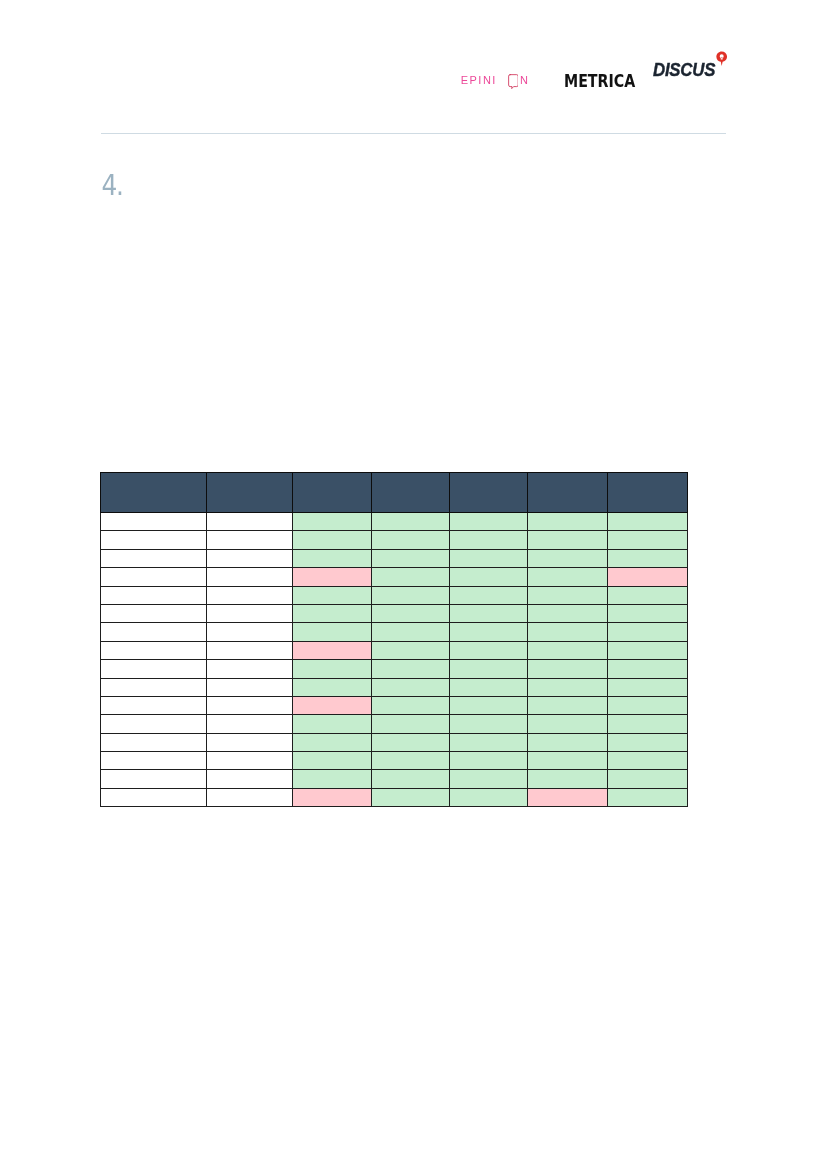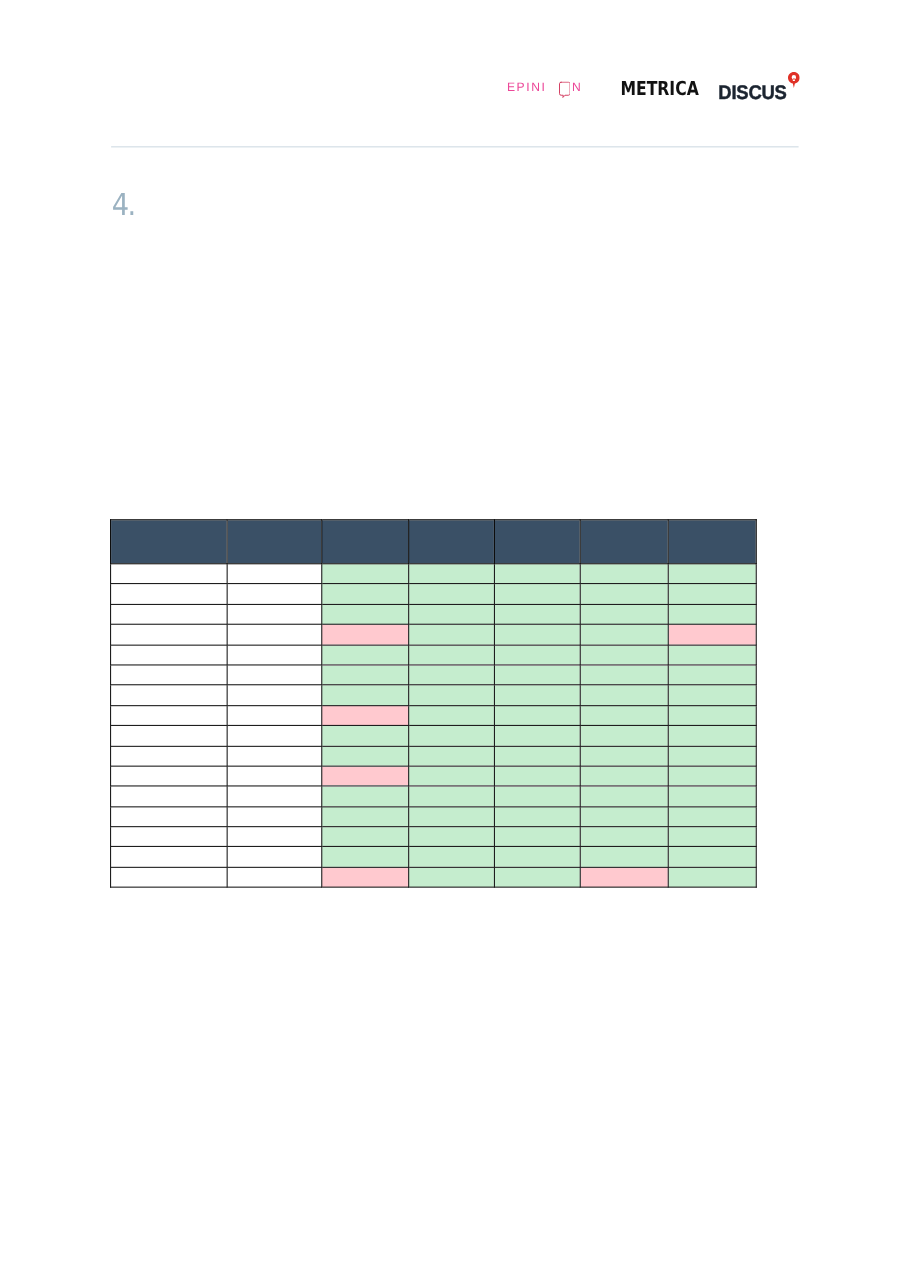--- a/index.html
+++ b/index.html
@@ -30,21 +30,21 @@
   .logo-epinion .t2{ left:60.1px; }
   .logo-epinion .bubble{ position:absolute; left:47.6px; top:0.1px; line-height:0; }
 
   .logo-metrica{
     position:absolute; left:462.9px; top:24.5px; height:14px;
     font-family:"DejaVu Sans", sans-serif;
     font-weight:700; font-size:17.6px; letter-spacing:0px; color:#121212;
     line-height:13.2px; white-space:nowrap;
     transform:scaleX(0.808); transform-origin:left top;
   }
-  .logo-discus{ position:absolute; left:551.8px; top:28px; height:14px; }
+  .logo-discus{ position:absolute; left:551.8px; top:14px; height:14px;font-style:italic; }
   .logo-discus .txt{
     display:block;
     font-family:"Liberation Sans", sans-serif;
     font-weight:700; font-size:17.88px; letter-spacing:-0.22px; color:#1b2430;
     line-height:12.3px; white-space:nowrap;
     -webkit-text-stroke:0.4px #1b2430;
     transform:scaleX(0.940); transform-origin:left top;
   }
   .logo-discus .pin{ position:absolute; left:62.8px; top:-13.1px; line-height:0; }
 

